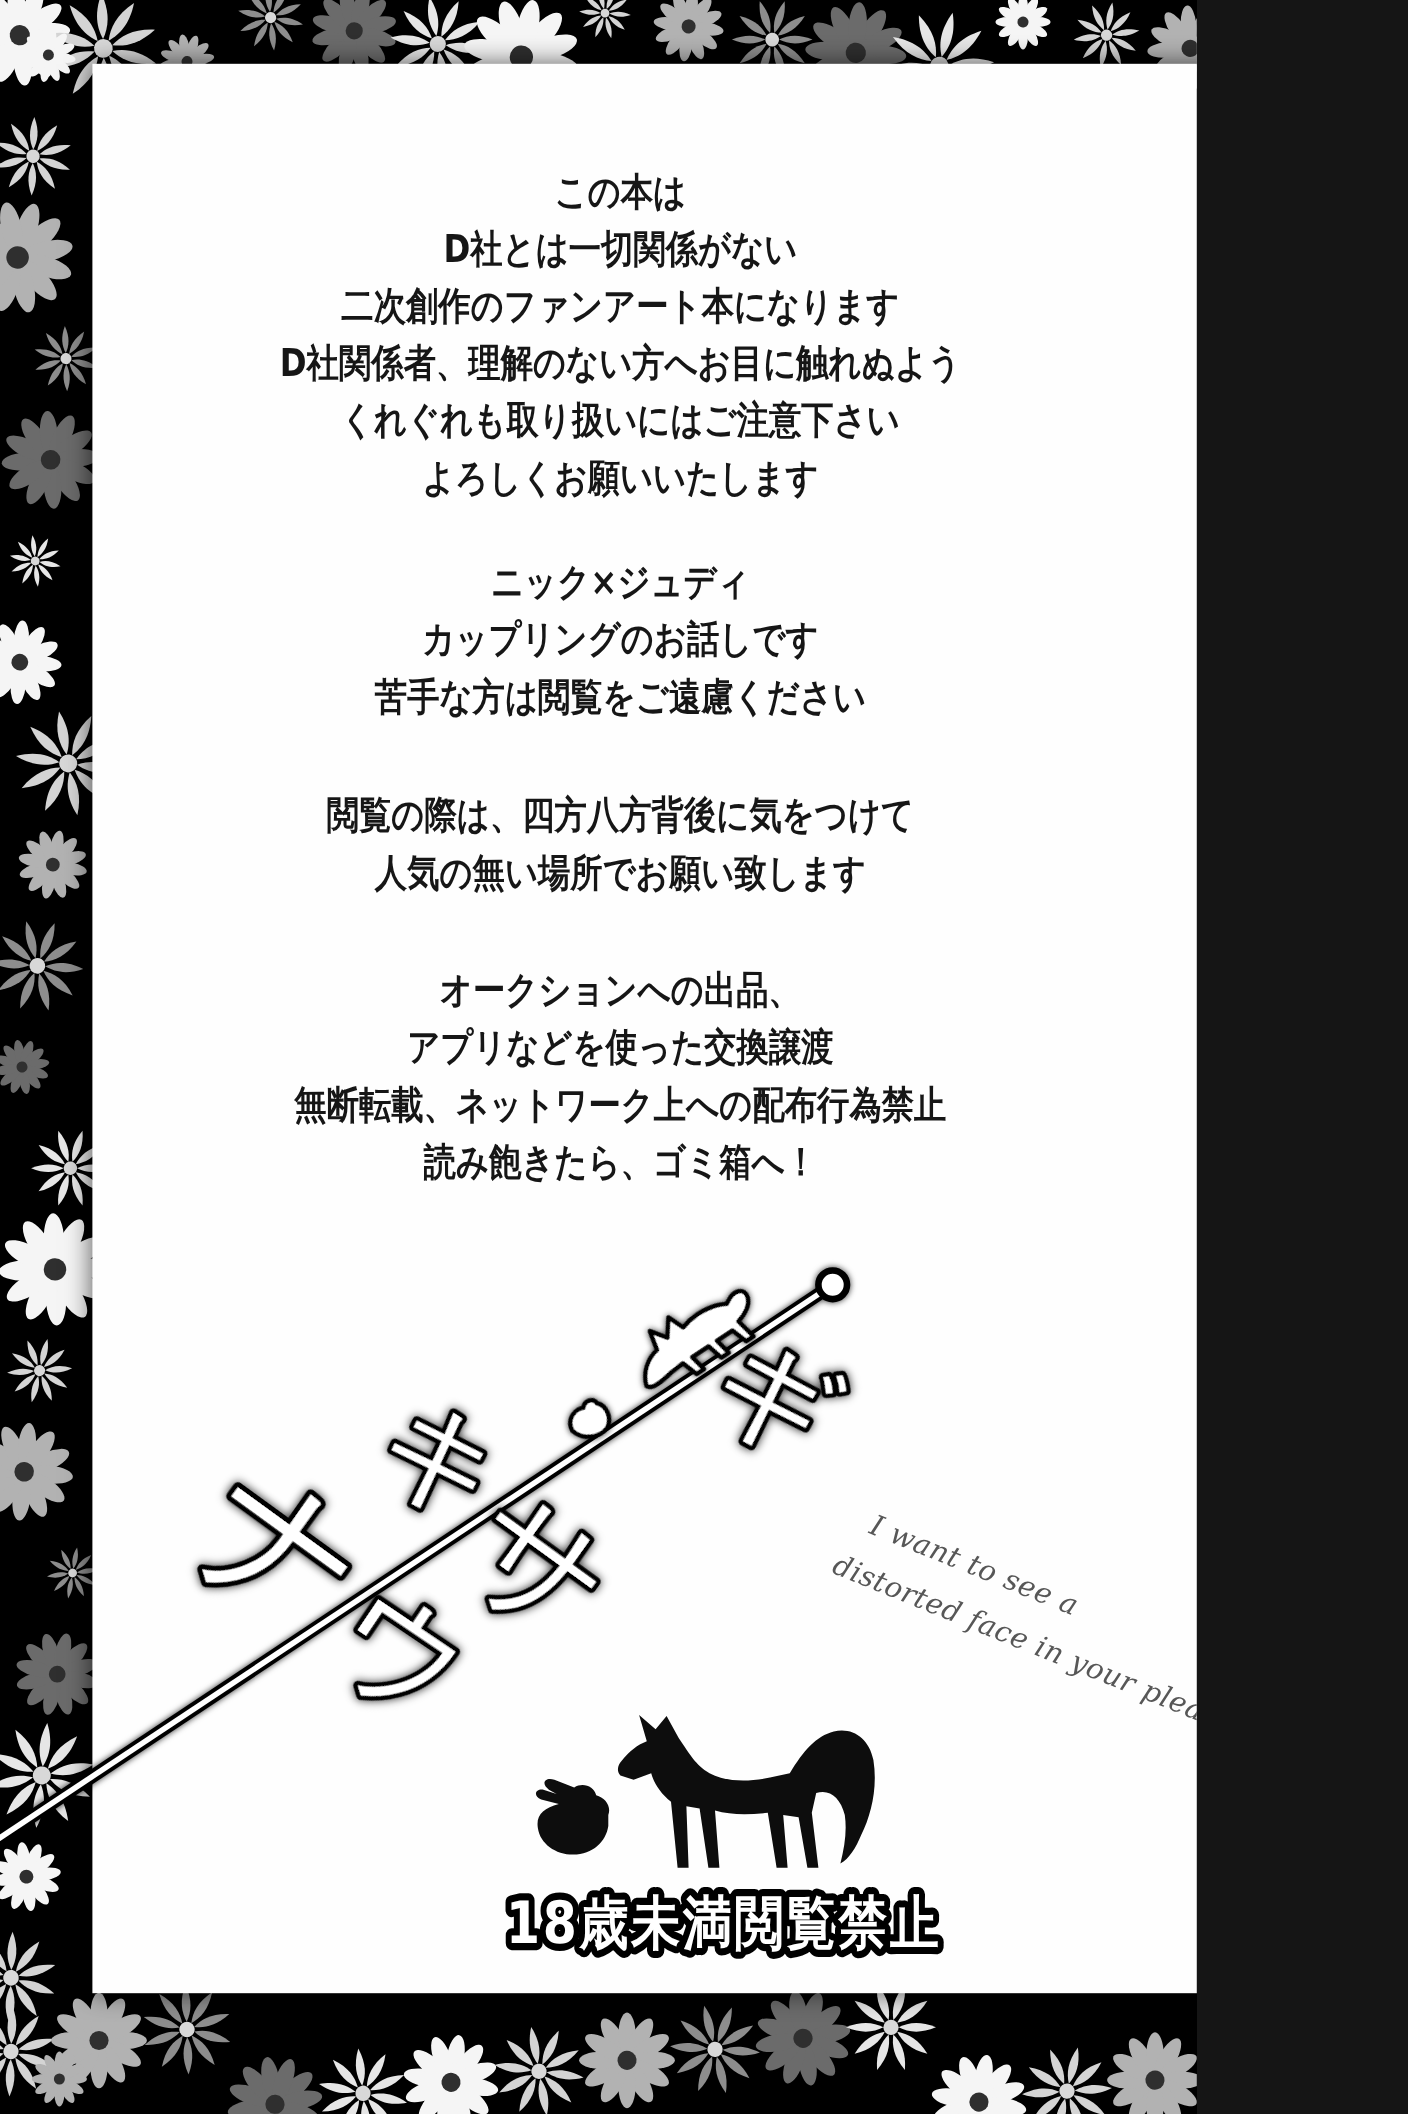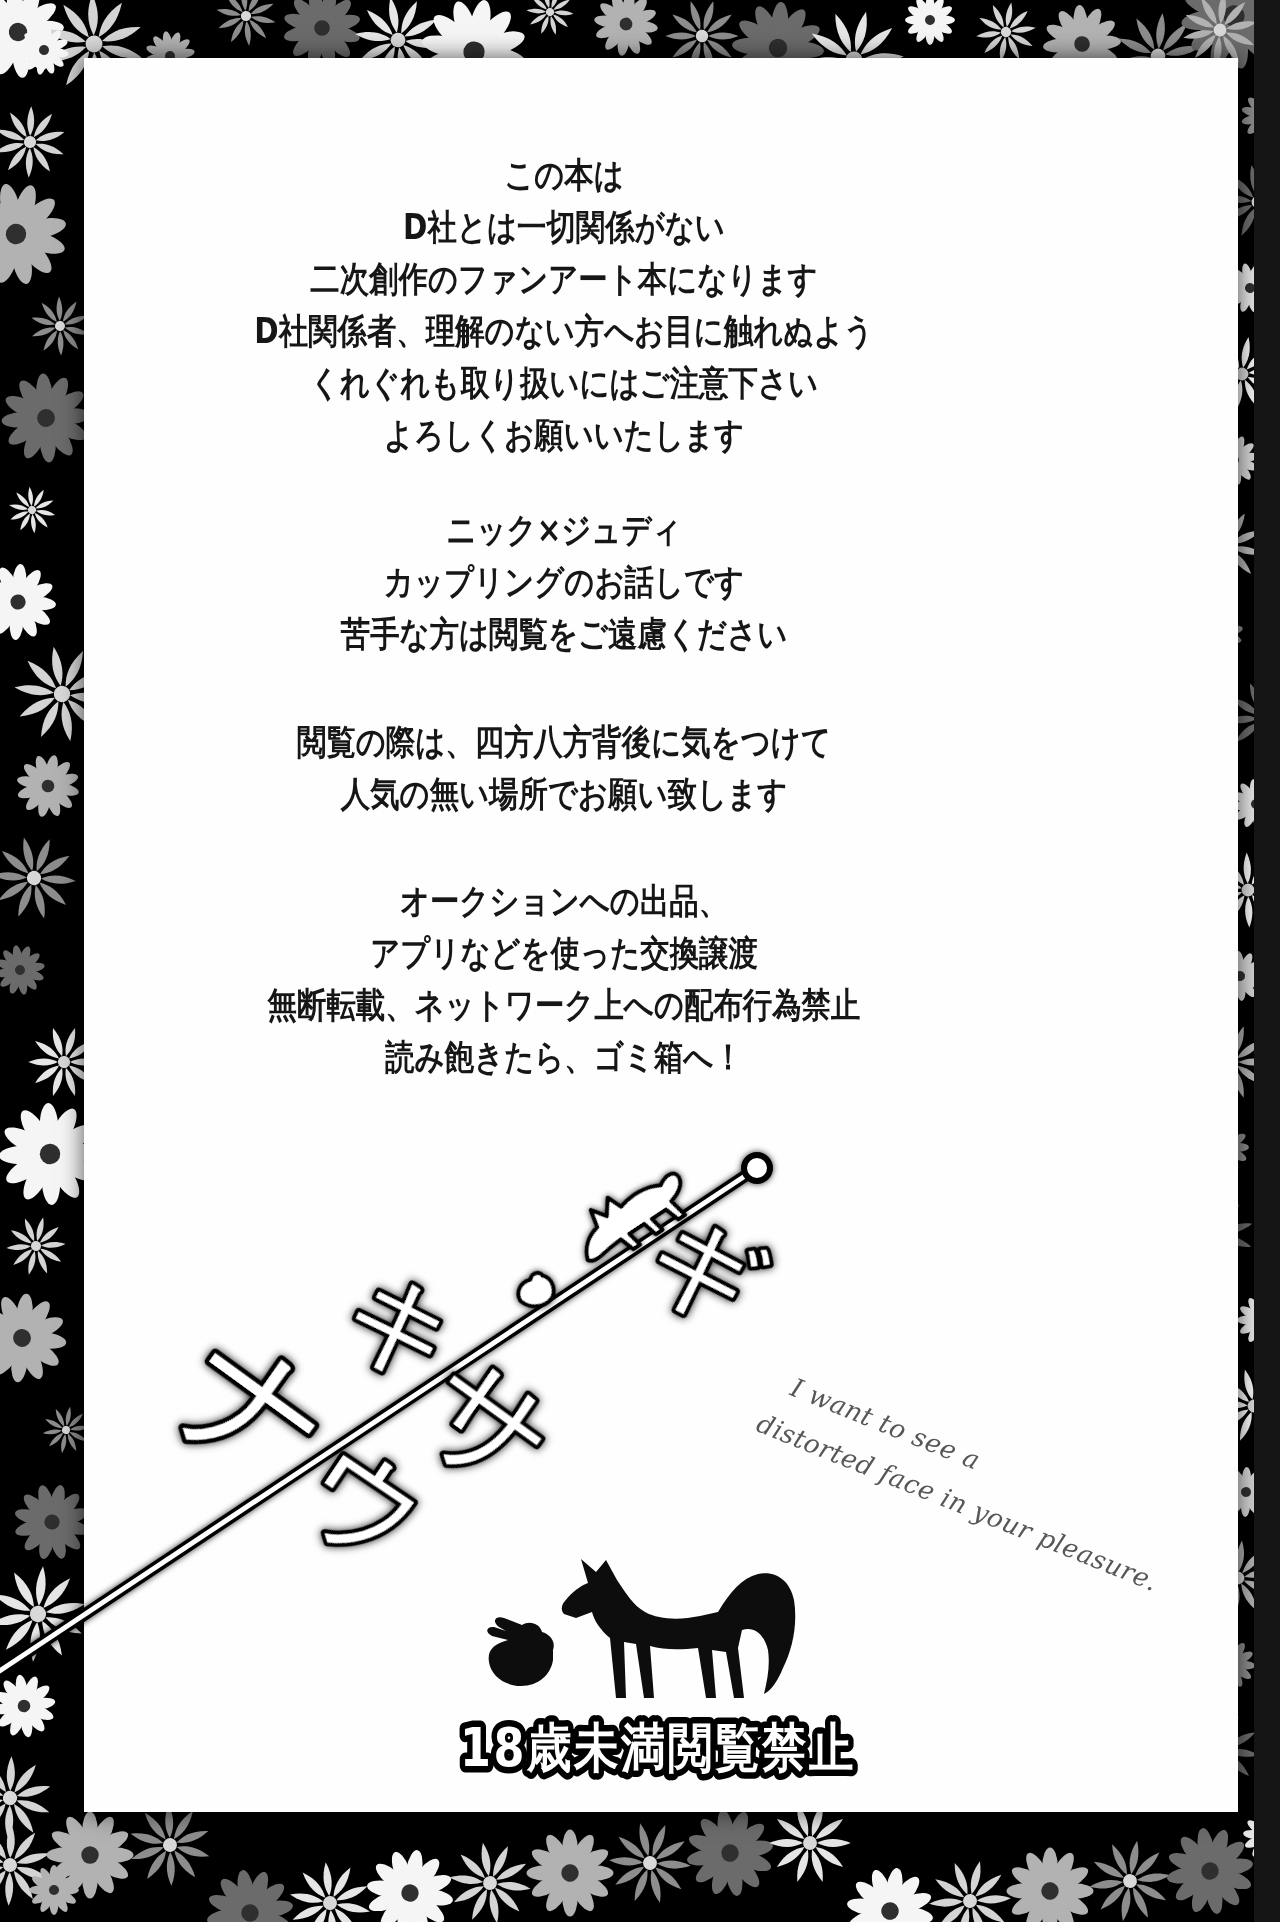--- a/index.html
+++ b/index.html
@@ -1,16 +1,16 @@
 <!DOCTYPE html>
 <html><head>
 <meta charset="utf-8">
 <style>
   html,body{margin:0;padding:0;background:#151515;}
-  .canvas{position:relative;width:1254px;height:1922px;background:#000;overflow:hidden;
+  .canvas{position:relative;width:1088px;height:1922px;background:#000;overflow:hidden;
           font-family:"DejaVu Sans","Liberation Sans",sans-serif;}
   .border-svg{position:absolute;left:0;top:0;}
   .paper{position:absolute;left:84px;top:58px;width:1154px;height:1754px;background:#fefefe;
          box-shadow:0 0 22px rgba(0,0,0,.65);}
   .jp{position:absolute;left:30px;width:900px;text-align:center;font-weight:bold;color:#161616;
       transform:scaleX(.84);transform-origin:50% 0;}
   .jp p{margin:0;font-size:35px;line-height:52px;white-space:nowrap;}
   #disclaimer{top:91px}
   #coupling{top:446px}
   #caution{top:658px}

